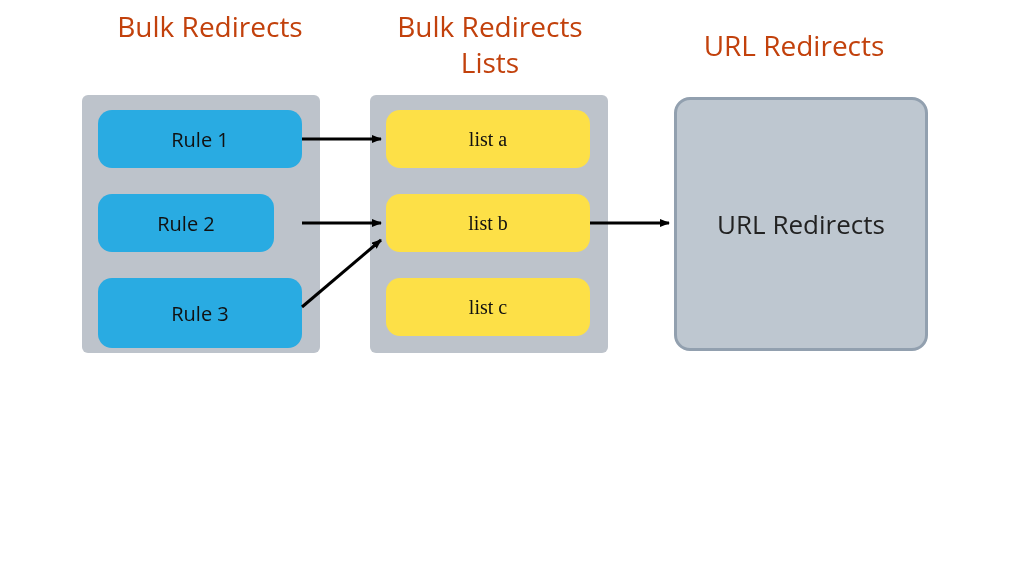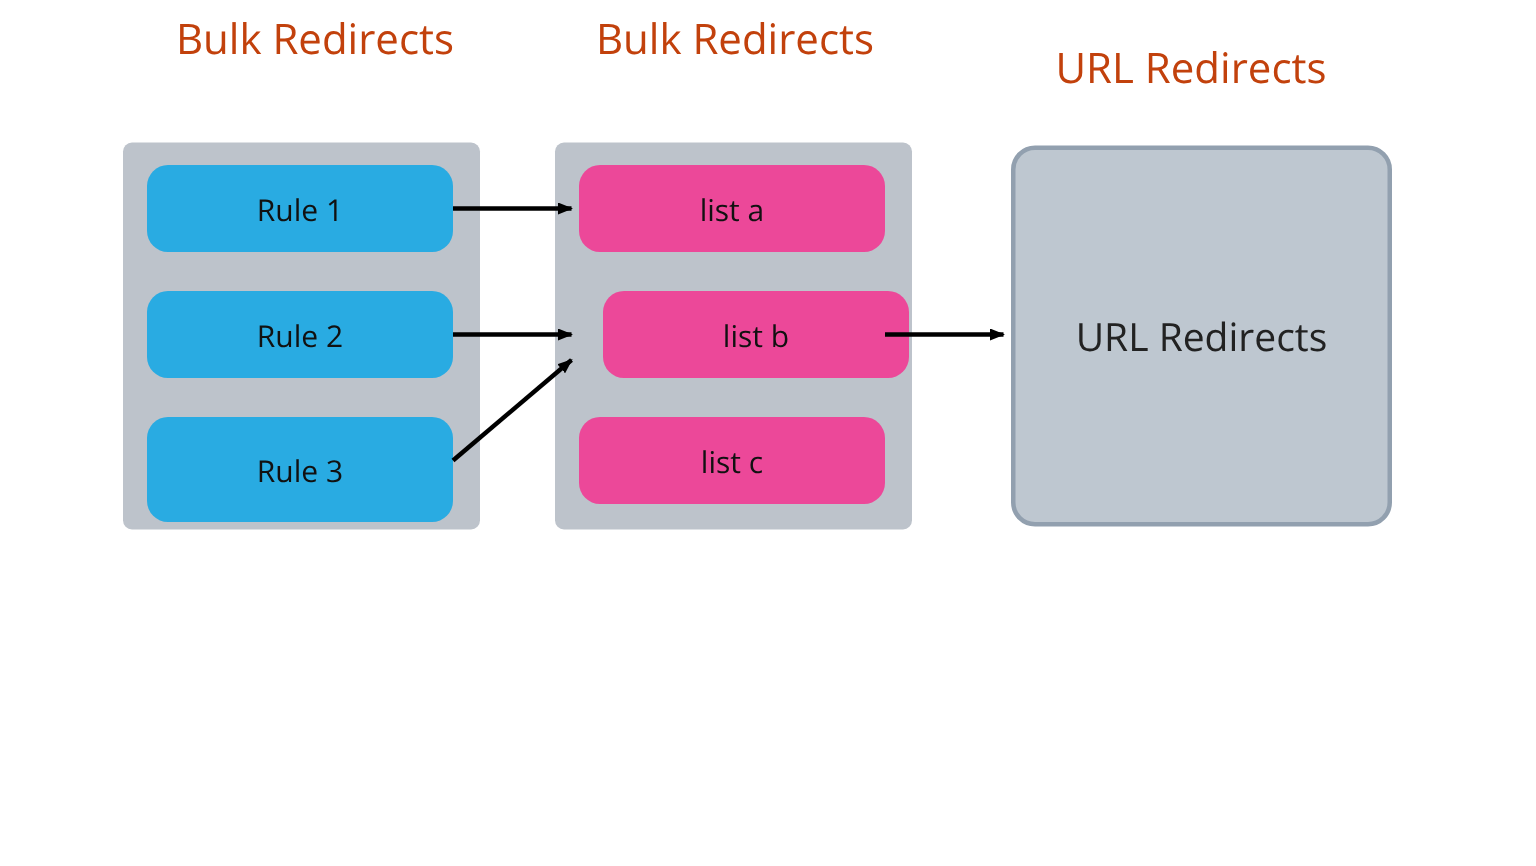--- a/index.html
+++ b/index.html
@@ -45,65 +45,67 @@
       align-items: center;
       justify-content: center;
       font-size: 20px;
       font-weight: 400;
       color: #111;
     }
     .pill-blue {
       background: #29abe2;
     }
     .pill-green {
-      background: #ec4899;
+      background: #fde047;
+      font-family: Liberation Serif, serif;
     }
     .box-label {
       font-size: 26px;
       font-weight: 400;
       color: #222;
     }
     .arrow-svg {
       position: absolute;
       pointer-events: none;
     }
   </style>
 </head>
 <body>
 
 <div class="title" style="left:90px; top:8px; width:240px;">
   <span class="title-line">Bulk Redirects</span>
 </div>
 
 <div class="title" style="left:370px; top:8px; width:240px;">
   <span class="title-line">Bulk Redirects</span>
+  <span class="title-line">Lists</span>
 </div>
 
 <div class="title" style="left:674px; top:26px; width:240px;">
   <span>URL Redirects</span>
 </div>
 
 <div class="container" style="left:82px; top:95px; width:238px; height:258px;"></div>
 
 <div class="pill pill-blue" style="left:98px; top:110px; width:204px; height:58px;">
   <span>Rule 1</span>
 </div>
-<div class="pill pill-blue" style="left:98px; top:194px; width:204px; height:58px;">
+<div class="pill pill-blue" style="left:98px; top:194px; width:176px; height:58px;">
   <span>Rule 2</span>
 </div>
 <div class="pill pill-blue" style="left:98px; top:278px; width:204px; height:70px;">
   <span>Rule 3</span>
 </div>
 
 <div class="container" style="left:370px; top:95px; width:238px; height:258px;"></div>
 
 <div class="pill pill-green" style="left:386px; top:110px; width:204px; height:58px;">
   <span>list a</span>
 </div>
-<div class="pill pill-green" style="left:386px; top:194px; width:204px; height:58px;margin-left:16px;">
+<div class="pill pill-green" style="left:386px; top:194px; width:204px; height:58px;">
   <span>list b</span>
 </div>
 <div class="pill pill-green" style="left:386px; top:278px; width:204px; height:58px;">
   <span>list c</span>
 </div>
 
 <div class="container container-border" style="left:674px; top:97px; width:254px; height:254px;">
   <span class="box-label">URL Redirects</span>
 </div>
 

